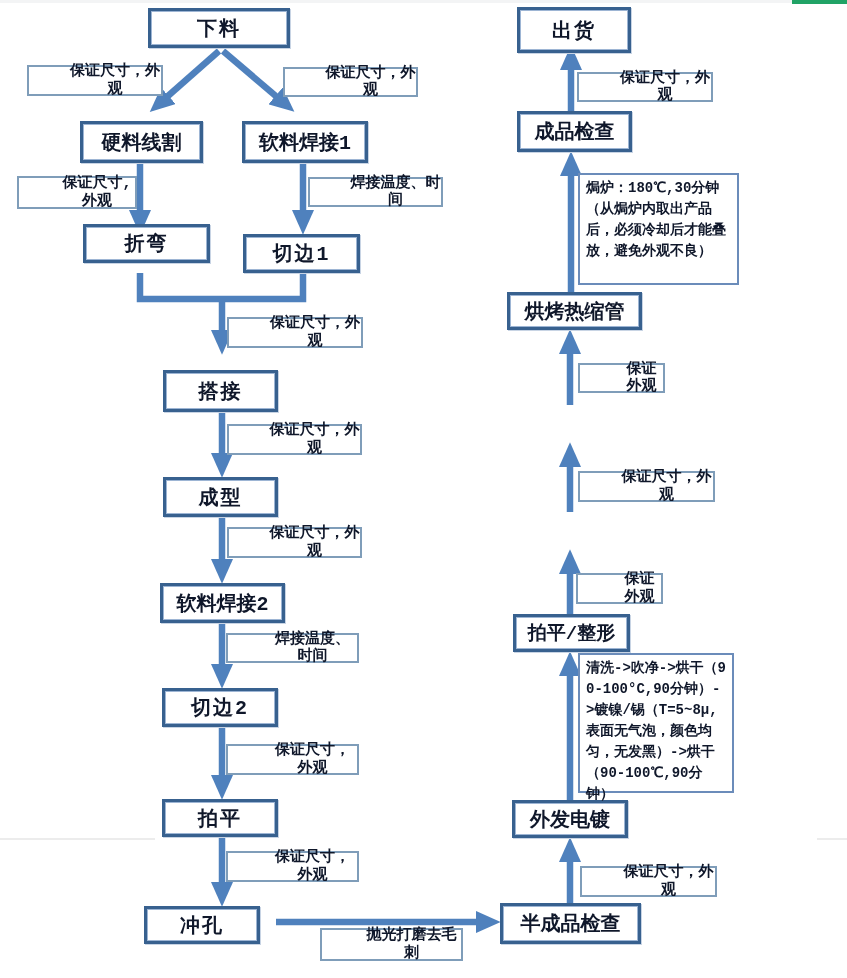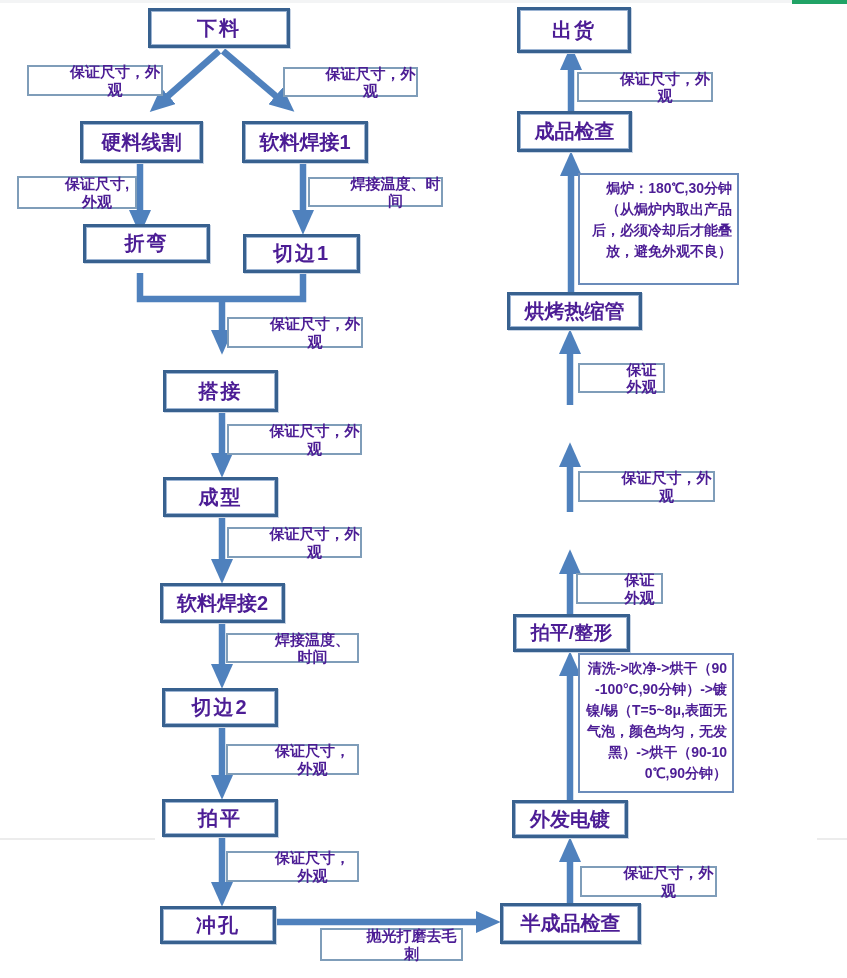--- a/index.html
+++ b/index.html
@@ -1,35 +1,35 @@
 <!DOCTYPE html>
 <html><head>
 <meta charset="utf-8">
 <style>
   html,body{margin:0;padding:0;background:#fff;}
   #canvas{
     position:relative;width:847px;height:978px;background:#ffffff;overflow:hidden;
-    font-family:Liberation Sans, sans-serif;color:#4c1d95;
+    font-family:Liberation Mono, monospace;color:#0f172a;
   }
   .proc{
     position:absolute;box-sizing:border-box;background:#ffffff;
     border:3px solid #38618f;box-shadow:0 0 0 1px #9db5d4 inset, 1px 1px 0 0 #c8d4e4;
     display:flex;align-items:center;justify-content:center;
     font-size:20px;font-weight:bold;letter-spacing:2px;white-space:nowrap;
   }
   .lbl{
     position:absolute;box-sizing:border-box;background:#ffffff;
     border:2px solid #7f9db9;
     display:flex;align-items:center;justify-content:center;text-align:center;
     font-size:15px;font-weight:bold;line-height:1.15;padding-left:40px;
   }
   .notebox{
     position:absolute;box-sizing:border-box;background:#ffffff;
     border:2px solid #6b8cba;
-    font-size:14px;font-weight:bold;line-height:1.5;text-align:right;
+    font-size:14px;font-weight:bold;line-height:1.5;text-align:left;
     padding:3px 5px 2px 6px;word-break:break-all;
   }
   .arrows{position:absolute;left:0;top:0;}
   .topbar-gray{position:absolute;left:0;top:0;width:792px;height:3px;background:#f3f4f5;}
   .topbar-green{position:absolute;left:792px;top:0;width:55px;height:4px;background:#21a366;}
   .faintline{position:absolute;height:2px;background:#ececec;}
 </style>
 </head>
 <body>
 
@@ -72,21 +72,21 @@
   <div class="proc" style="left:148px;top:8px;width:142px;height:40px">下料</div>
   <div class="proc" style="left:80px;top:121px;width:123px;height:42px;letter-spacing:0">硬料线割</div>
   <div class="proc" style="left:242px;top:121px;width:126px;height:42px;letter-spacing:0">软料焊接1</div>
   <div class="proc" style="left:83px;top:224px;width:127px;height:39px">折弯</div>
   <div class="proc" style="left:243px;top:234px;width:117px;height:39px">切边1</div>
   <div class="proc" style="left:163px;top:370px;width:115px;height:42px">搭接</div>
   <div class="proc" style="left:163px;top:477px;width:115px;height:40px">成型</div>
   <div class="proc" style="left:160px;top:583px;width:125px;height:40px;letter-spacing:0">软料焊接2</div>
   <div class="proc" style="left:162px;top:688px;width:116px;height:39px">切边2</div>
   <div class="proc" style="left:162px;top:799px;width:116px;height:38px">拍平</div>
-  <div class="proc" style="left:160px;top:906px;width:116px;height:38px">冲孔</div>
+  <div class="proc" style="left:144px;top:906px;width:116px;height:38px">冲孔</div>
 
   <div class="proc" style="left:500px;top:903px;width:141px;height:41px;letter-spacing:0">半成品检查</div>
   <div class="proc" style="left:512px;top:800px;width:116px;height:38px;letter-spacing:0">外发电镀</div>
   <div class="proc" style="left:513px;top:614px;width:117px;height:38px;letter-spacing:0;font-size:19px">拍平/整形</div>
   <div class="proc" style="left:507px;top:292px;width:135px;height:38px;letter-spacing:0">烘烤热缩管</div>
   <div class="proc" style="left:517px;top:111px;width:115px;height:41px;letter-spacing:0">成品检查</div>
   <div class="proc" style="left:517px;top:7px;width:114px;height:46px">出货</div>
 
   <div class="lbl" style="left:27px;top:65px;width:136px;height:31px">保证尺寸，外观</div>
   <div class="lbl" style="left:283px;top:67px;width:135px;height:30px">保证尺寸，外观</div>

